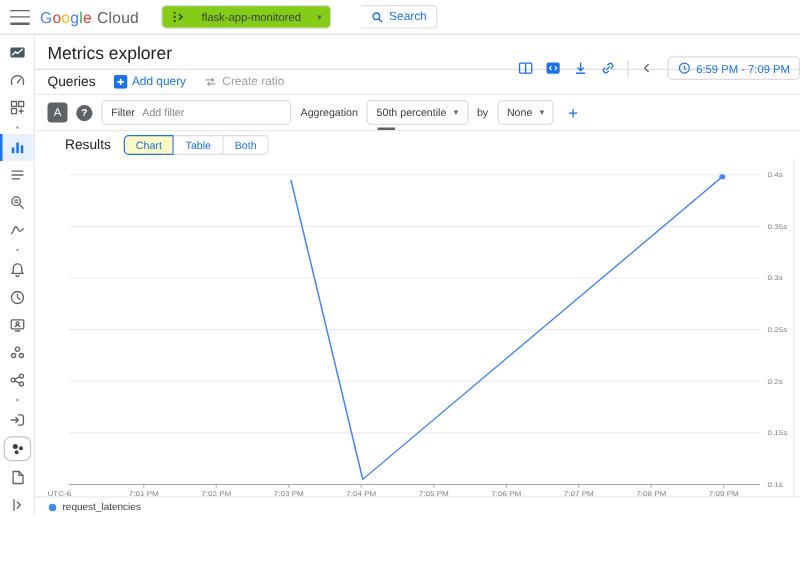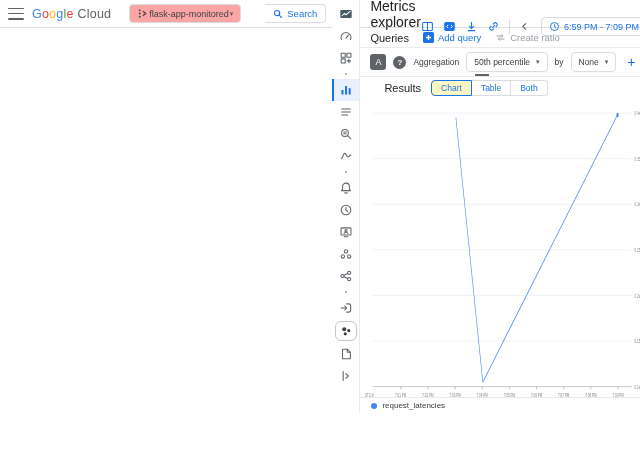--- a/index.html
+++ b/index.html
@@ -1,29 +1,29 @@
 <!DOCTYPE html>
 <html><head>
 <meta charset="utf-8">
 <style>
   * { margin:0; padding:0; box-sizing:border-box; }
   html,body { width:640px; height:459px; overflow:hidden; background:#fff;
     font-family:"Liberation Sans", sans-serif; color:#3c4043; }
-  .app { width:640px; height:413px; display:flex; flex-direction:row; position:relative; }
+  .app { width:640px; height:413px; display:flex; flex-direction:column; position:relative; }
 
   
   .topbar { height:28px; flex:0 0 28px; display:flex; align-items:center;
     border-bottom:1px solid #e0e0e0; padding:0 6px 0 8px; gap:8px; background:#fff; }
   .hamburger { width:16px; height:12px; display:flex; flex-direction:column; justify-content:space-between; cursor:pointer; }
   .hamburger span { display:block; height:1.6px; background:#5f6368; border-radius:1px; }
   .logo { display:flex; align-items:baseline; font-size:12.5px; letter-spacing:.2px; white-space:nowrap; }
   .logo .gword span { font-weight:500; }
   .logo .cword { color:#5f6368; margin-left:4px; }
-  .project { display:flex; align-items:center; gap:1px; height:19px; padding:0 7px;
-    border:1px solid #dadce0; border-radius:4px; background:#fca5a5; font-size:9px; color:#3c4043;
+  .project { display:flex; align-items:center; gap:13px; height:19px; padding:0 7px;
+    border:1px solid #dadce0; border-radius:4px; background:#84cc16; font-size:9px; color:#3c4043;
     font-family:inherit; margin-left:10px; white-space:nowrap; cursor:pointer; }
   .project .caret { font-size:7px; color:#5f6368; }
   .searchwrap { flex:1; display:flex; align-items:center; margin-left:16px; }
   .searchwrap input { flex:1; height:19px; border:1px solid #dadce0; border-radius:4px 0 0 4px;
     padding:0 8px; font-size:9px; font-family:inherit; color:#3c4043; outline:none; }
   .searchwrap input::placeholder { color:#80868b; }
   .searchbtn { display:flex; align-items:center; gap:4px; height:19px; padding:0 8px;
     border:1px solid #dadce0; border-left:none; border-radius:0 4px 4px 0; background:#fff;
     color:#1a73e8; font-size:9.5px; font-weight:500; font-family:inherit; cursor:pointer; }
 
@@ -321,20 +321,25 @@
                 <path d="M12 9H4M6 7L4 9l2 2"></path>
             </svg>
           </span>
           <span>Create ratio</span>
         </button>
       </div>
 
       <div class="queryrow">
         <span class="qbadge">A</span>
         <span class="helpdot">?</span>
+        <div class="fieldbox">
+          <span class="flabel">Filter</span>
+          <span class="placeholder">Add filter</span>
+          <span style="width:72px"></span>
+        </div>
         <span class="flabel">Aggregation</span>
         <div class="fieldbox">
           <span style="color:#3c4043">50th percentile</span>
           <span class="caret" style="font-size:7px;color:#5f6368">▾</span>
           <span class="aggunderline"></span>
         </div>
         <span class="flabel">by</span>
         <div class="fieldbox">
           <span style="color:#3c4043">None</span>
           <span class="caret" style="font-size:7px;color:#5f6368">▾</span>

